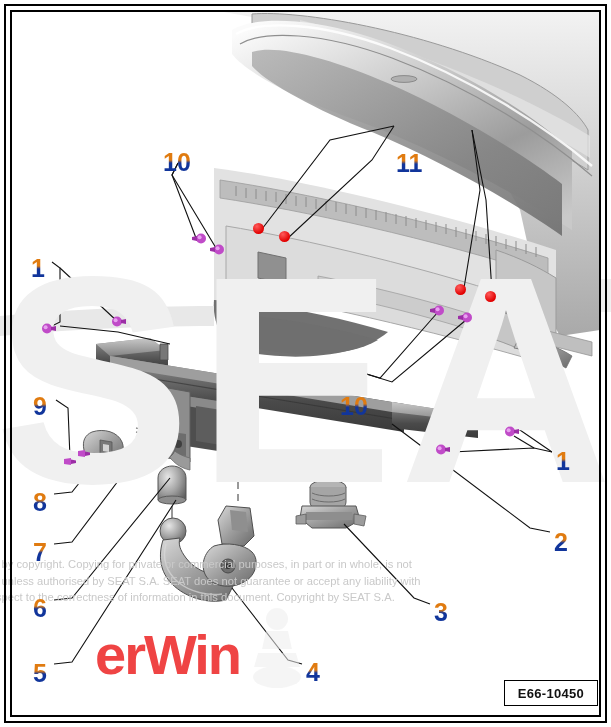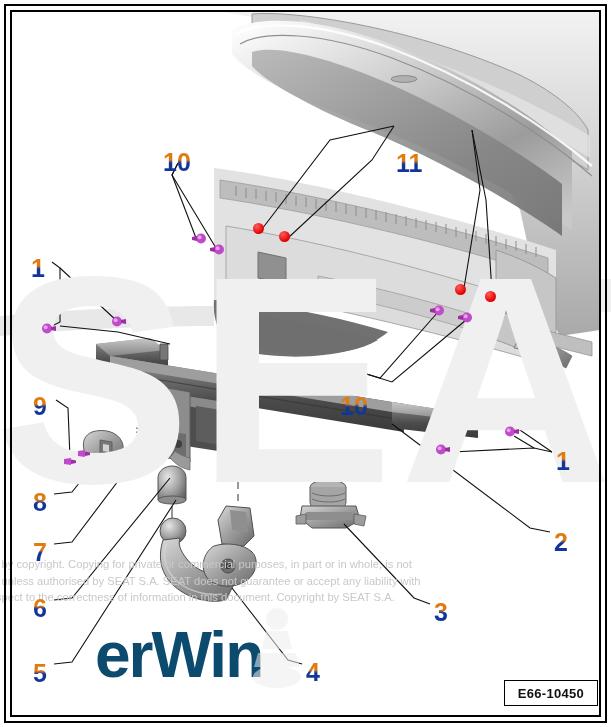--- a/index.html
+++ b/index.html
@@ -7,22 +7,22 @@
   #page{position:relative;width:611px;height:727px;background:#ffffff;}
 
   
   .frame-outer{position:absolute;left:4px;top:4px;width:603px;height:719px;border:2px solid #000;box-sizing:border-box;}
   .frame-inner{position:absolute;left:10px;top:10px;width:591px;height:707px;border:2px solid #000;box-sizing:border-box;}
 
   
   .wm-seat{position:absolute;left:-6px;top:225px;width:520px;height:310px;
     font-size:295px;font-weight:700;letter-spacing:6px;color:#f0f0f0;
     font-family:"Liberation Sans",sans-serif;line-height:310px;user-select:none;}
-  .wm-erwin{position:absolute;left:95px;top:612px;font-size:64px;font-weight:700;
-    color:#0c4a6e;letter-spacing:-2px;font-family:"Liberation Sans",sans-serif;line-height:86px;}
+  .wm-erwin{position:absolute;left:95px;top:612px;font-size:56px;font-weight:700;
+    color:#ef4444;letter-spacing:-2px;font-family:"Liberation Sans",sans-serif;line-height:86px;}
   .wm-badge{position:absolute;left:248px;top:605px;width:58px;height:86px;opacity:.55;}
 
   .copyright{position:absolute;left:-14px;top:556px;width:480px;
     font-size:11.2px;line-height:16.5px;color:#c9c9c9;font-family:"Liberation Sans",sans-serif;}
 
   
   .art{position:absolute;left:0;top:0;width:611px;height:727px;}
 
   
   .callout{position:absolute;font-size:25px;font-weight:700;line-height:25px;

